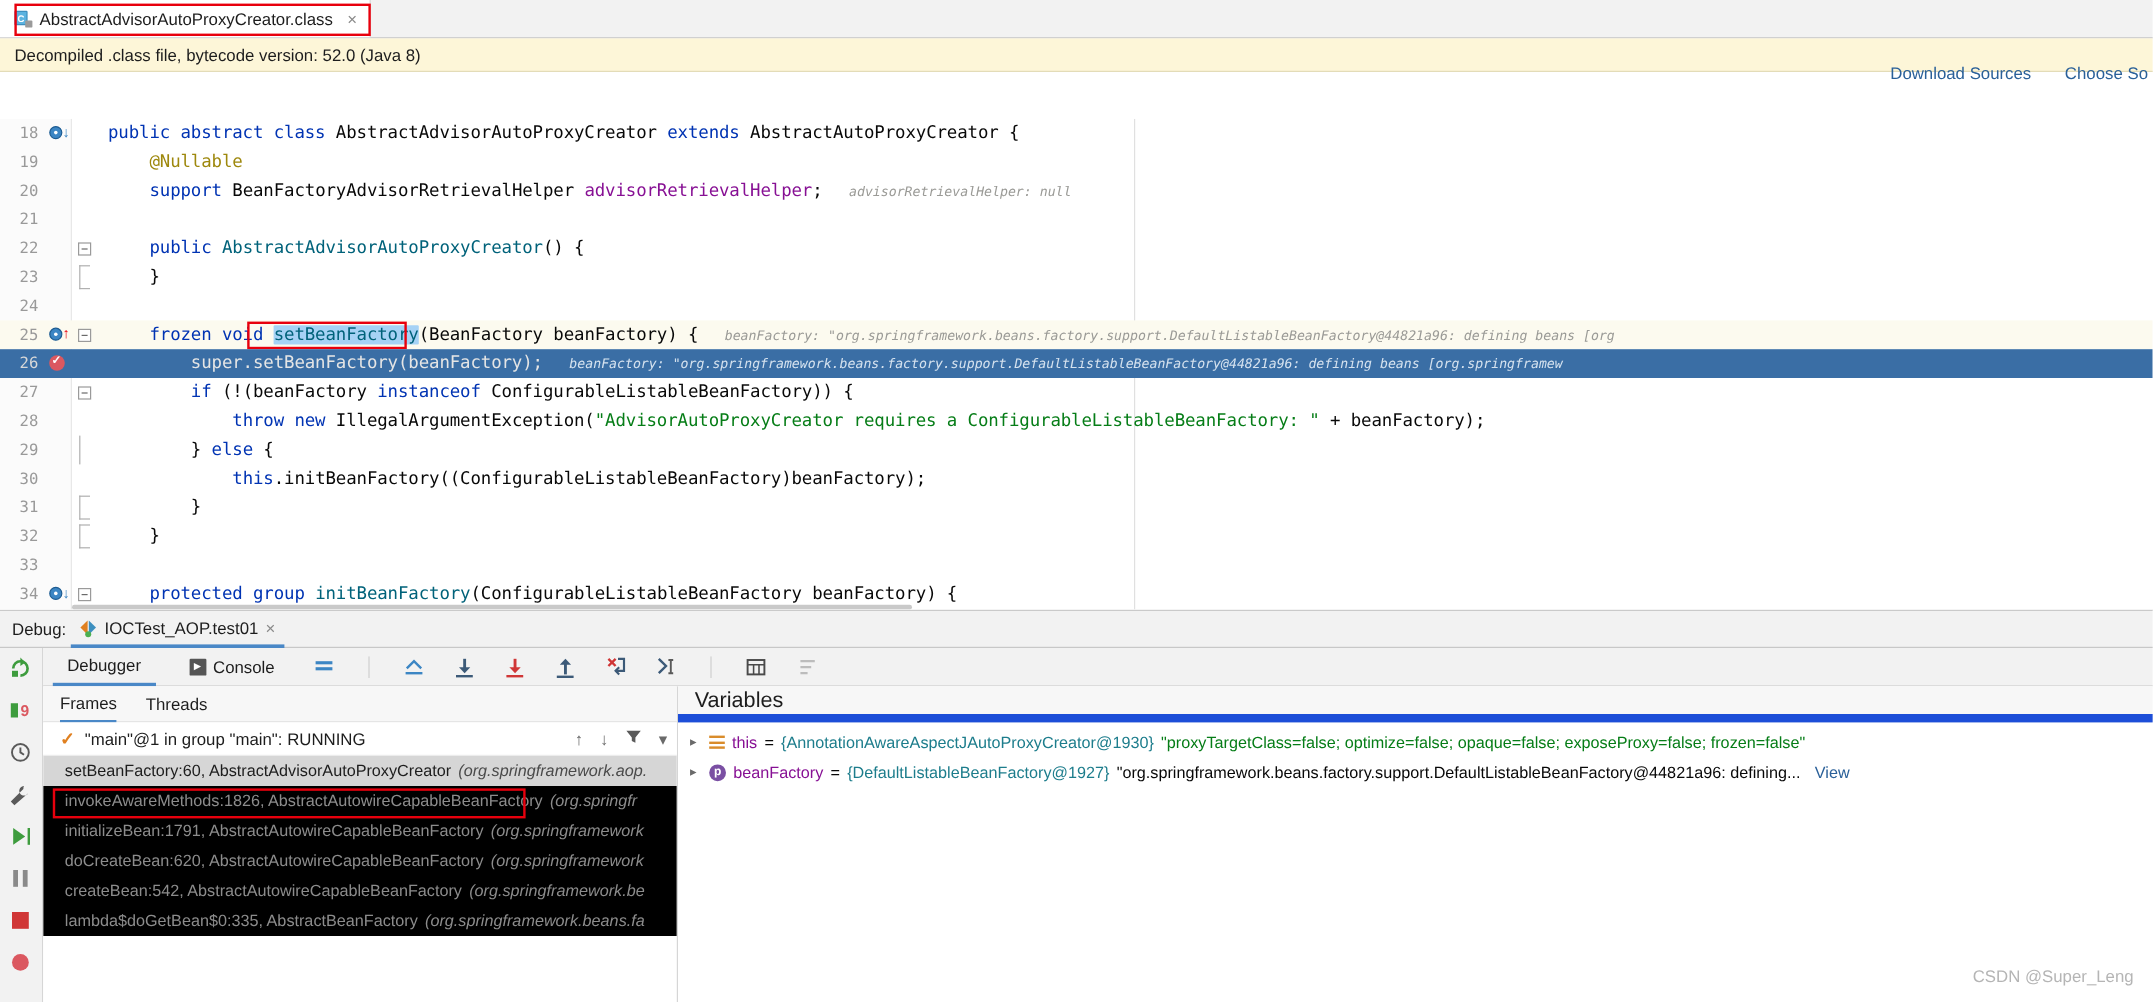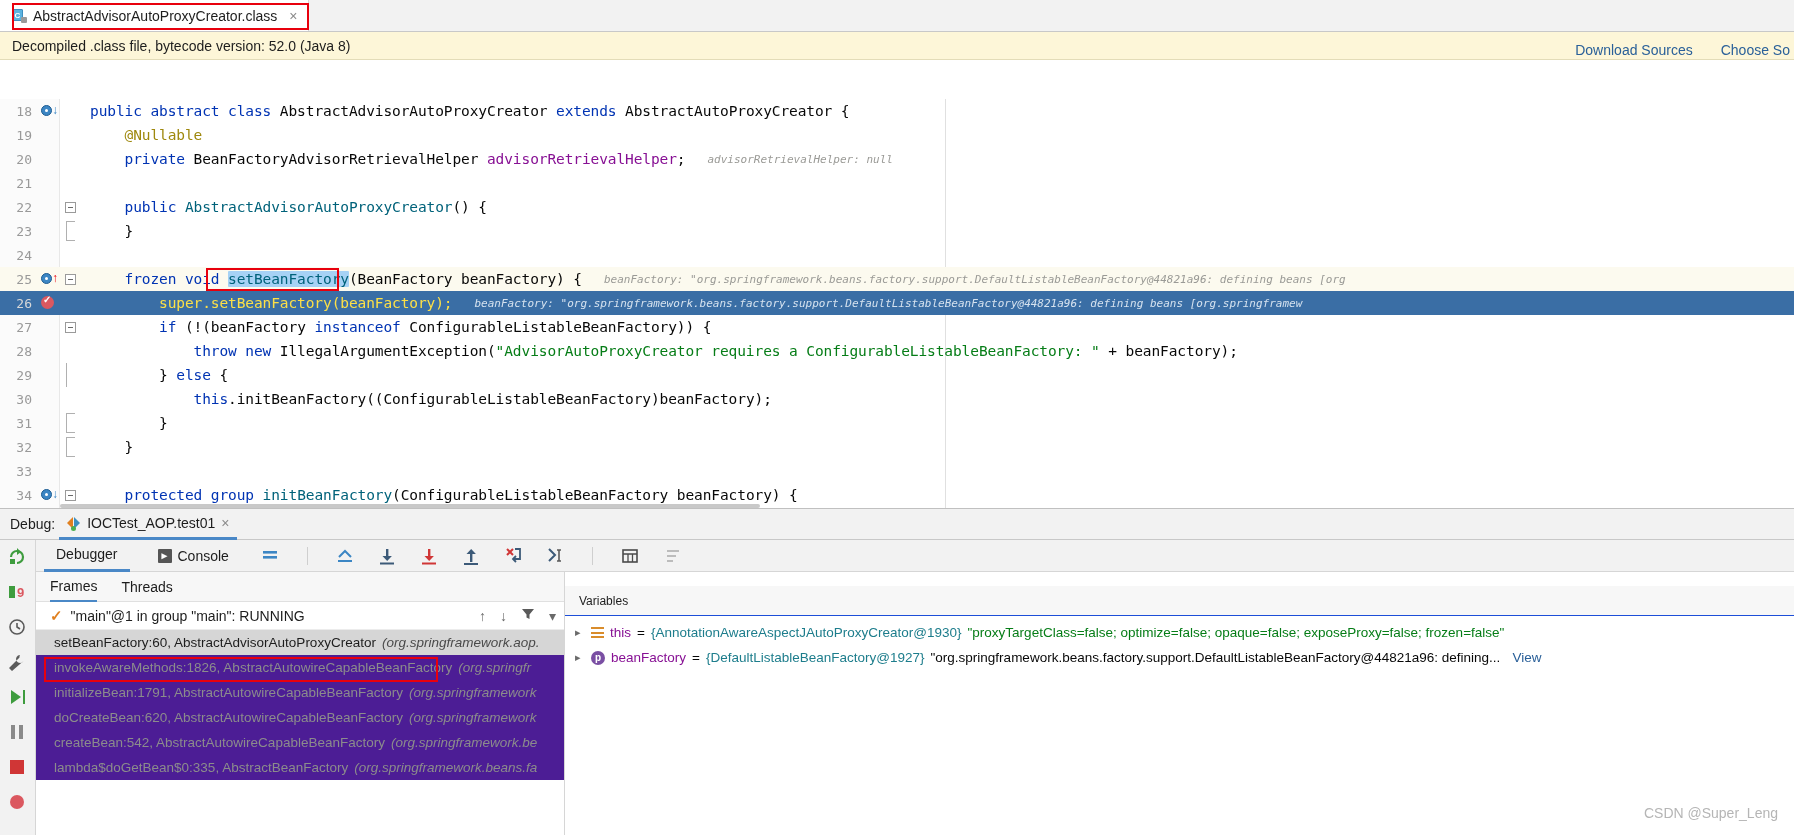--- a/index.html
+++ b/index.html
@@ -65,21 +65,21 @@
     height: 28px;
     background: #fdf6d8;
     border-bottom: 1px solid #e3dcb8;
     display: flex; align-items: center;
     padding: 0 10px 0 12px;
     font-size: 14px;
     color: #1d1d1d;
     position: relative;
   }
   .banner .links {
-    position: absolute; right: 0; top: 4px; height: 28px;
+    position: absolute; right: 0; top: 15px; height: 28px;
     display: flex; align-items: center; gap: 28px;
     padding-right: 4px;
   }
   .banner .links a {
     color: #2a6099; text-decoration: none; font-size: 14px; white-space: nowrap;
   }
 
   
   .editor {
     position: relative;
@@ -123,21 +123,21 @@
   .fld  { color: #871094; }
   .mth  { color: #00627a; }
   .str  { color: #067d17; }
   .plain{ color: #080808; }
   .hint {
     color: #9a9a96; font-style: italic; font-family: "DejaVu Sans Mono", monospace;
     font-size: 11px;
   }
   .ed-row.exec .code { color: #ffffff; }
   .ed-row.exec .hint { color: #d5e2ef; }
-  .ed-row.exec .kw, .ed-row.exec .plain, .ed-row.exec .mth { color: #fde047; }
+  .ed-row.exec .kw, .ed-row.exec .plain, .ed-row.exec .mth { color: #e5e5e5; }
   .sel-token { background: #a6d2f5; border-radius: 1px; }
   .redbox-token {
     position: absolute;
     left: 206px; top: 1px;
     width: 133px; height: 23px;
     border: 2px solid #e8000d;
     pointer-events: none;
   }
   
   .g-override {
@@ -282,33 +282,33 @@
   }
   .thread-row .chk { color: #e08020; font-size: 15px; font-weight: bold; }
   .thread-row .spacer { flex: 1; }
   .trow-icons { display: flex; align-items: center; gap: 14px; color: #6a6a6a; }
   .frames-list { flex: 1; overflow: hidden; position: relative; }
   .frame-item {
     height: 25px; display: flex; align-items: center;
     padding-left: 18px; font-size: 13.5px; white-space: nowrap;
   }
   .frame-item.selected { background: #d6d6d6; }
-  .frame-item.lib { background: #4c1d95; color: #8c8c8c; }
+  .frame-item.lib { background: #000000; color: #8c8c8c; }
   .frame-item .pkg { font-style: italic; color: #8c8c8c; padding-left: 6px; }
   .frame-item.selected .pkg { color: #4a4a4a; }
   .redbox-frame {
     position: absolute; left: 8px; top: 27px;
     width: 394px; height: 25px;
     border: 2px solid #e8000d; pointer-events: none;
   }
 
   .vars-pane { flex: 1; display: flex; flex-direction: column; min-width: 0; background: #fff; }
   .vars-header {
     height: 30px; display: flex; align-items: center; padding-left: 14px;
-    font-size: 12px; border-bottom: 1px solid #1d4ed8; background: #f7f7f7; margin-top: 14px;
+    font-size: 18px; border-bottom: 7px solid #1d4ed8; background: #f7f7f7;
   }
   .vars-list { flex: 1; padding-top: 4px; overflow: hidden; }
   .var-row {
     height: 25px; display: flex; align-items: center; gap: 6px;
     padding-left: 10px; font-size: 13.5px; white-space: nowrap;
   }
   .chev { color: #6a6a6a; font-size: 11px; width: 10px; flex: none; }
   .vicon-this {
     width: 13px; height: 13px; flex: none;
     display: flex; flex-direction: column; justify-content: space-between;
@@ -375,21 +375,21 @@
       <span class="gutter-num">19</span>
       <span class="gut-icons"></span>
       <span class="fold"></span>
       <span class="code"><span class="ann">    @Nullable</span></span>
     </div>
 
     <div class="ed-row">
       <span class="gutter-num">20</span>
       <span class="gut-icons"></span>
       <span class="fold"></span>
-      <span class="code"><span class="kw">    private</span><span class="plain"> BeanFactoryAdvisorRetrievalHelper </span><span class="fld">advisorRetrievalHelper</span><span class="plain">;</span></span>
+      <span class="code"><span class="kw">    support</span><span class="plain"> BeanFactoryAdvisorRetrievalHelper </span><span class="fld">advisorRetrievalHelper</span><span class="plain">;</span></span>
       <span class="hint" style="padding-left:22px">advisorRetrievalHelper: null</span>
     </div>
 
     <div class="ed-row">
       <span class="gutter-num">21</span>
       <span class="gut-icons"></span>
       <span class="fold"></span>
       <span class="code"></span>
     </div>
 

